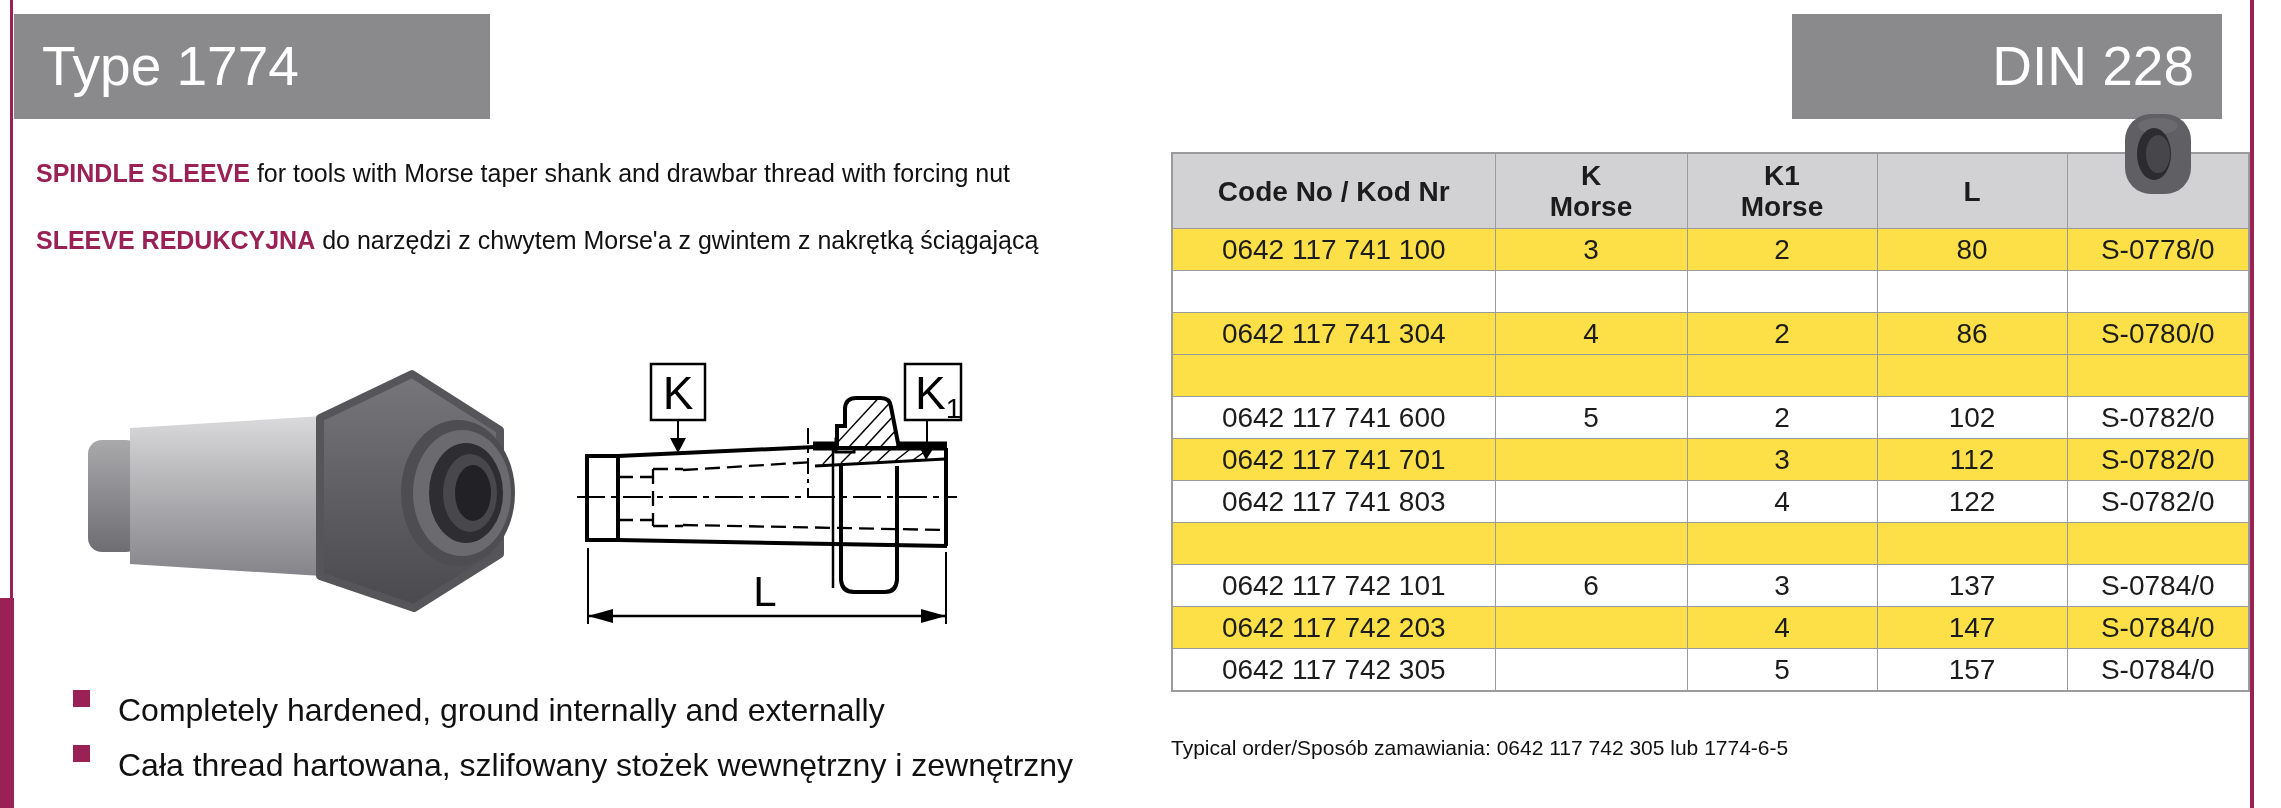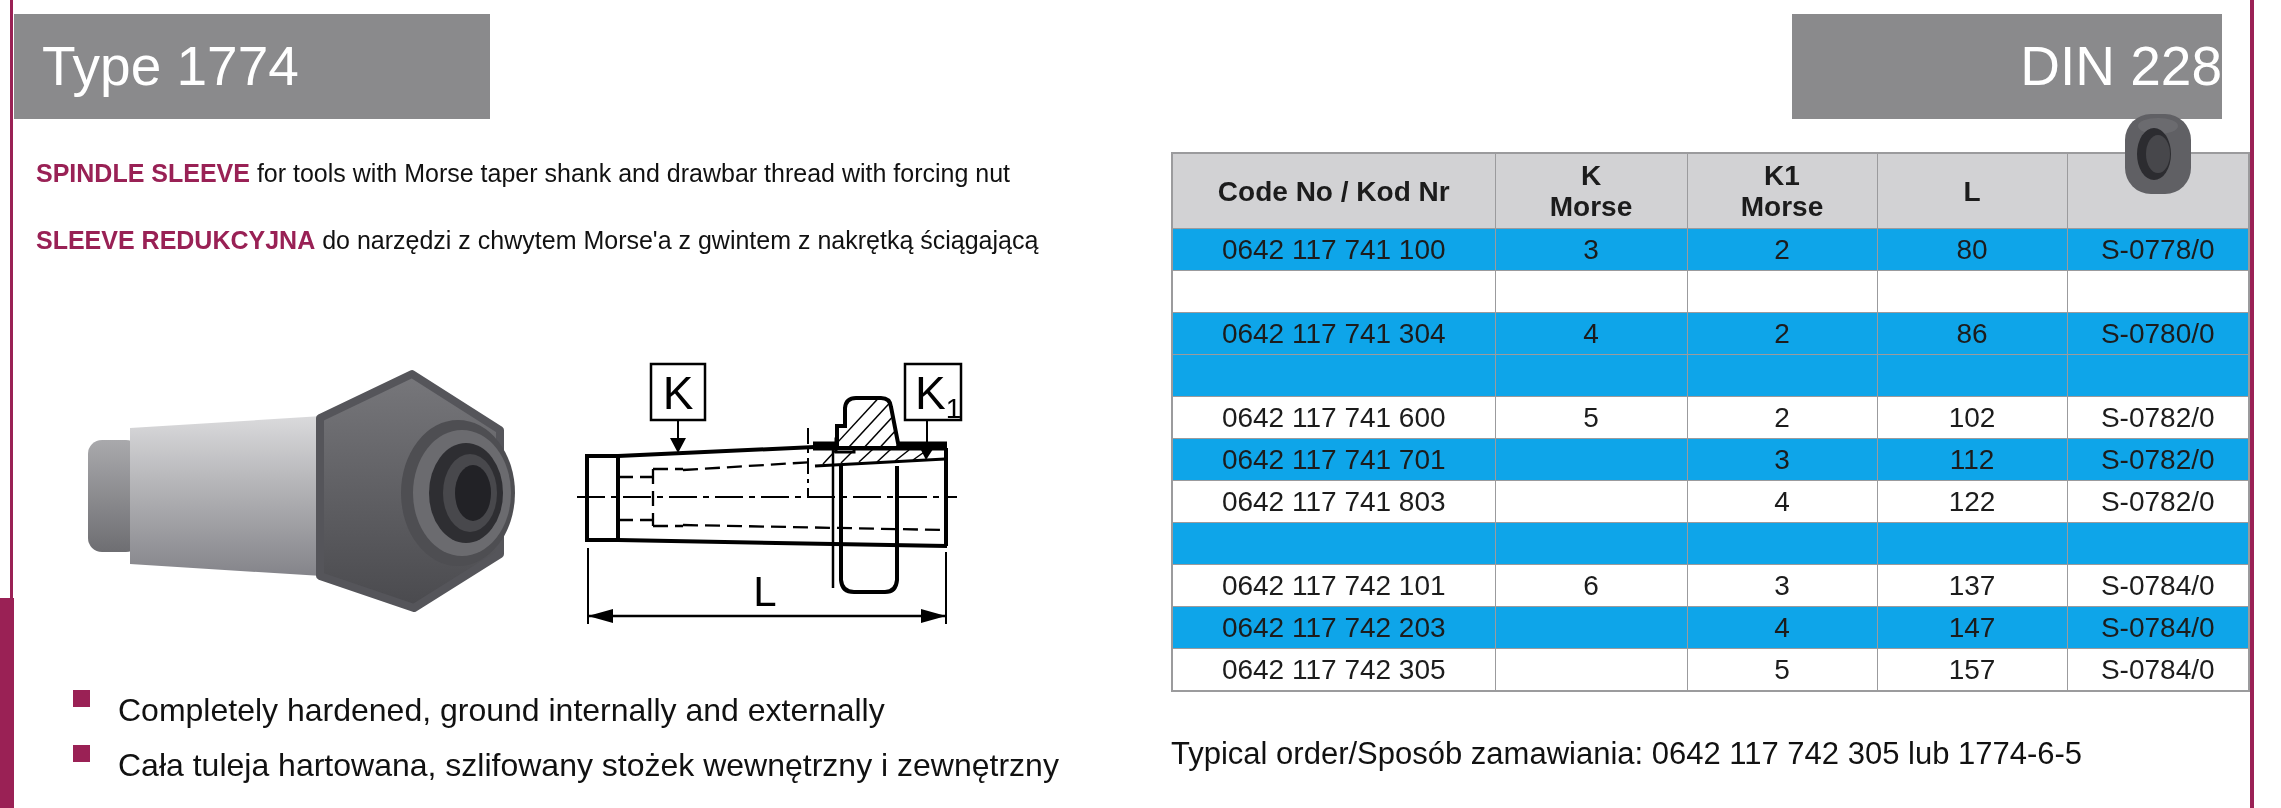--- a/index.html
+++ b/index.html
@@ -11,21 +11,21 @@
   .vline-left{position:absolute;left:10px;top:0;width:3px;height:600px;background:#9a2155;}
   .bar-left{position:absolute;left:0;top:598px;width:14px;height:210px;background:#9a2155;}
   .vline-right{position:absolute;left:2250px;top:0;width:4px;height:808px;background:#9a2155;}
 
   
   .type-box,.din-box{
     position:absolute;top:14px;height:105px;background:#8a8a8c;color:#ffffff;
     font-weight:normal;font-size:55px;line-height:105px;box-sizing:border-box;white-space:nowrap;
   }
   .type-box{left:14px;width:476px;padding-left:28px;}
-  .din-box{left:1792px;width:430px;text-align:right;}
+  .din-box{left:1792px;width:430px;text-align:right;padding-right:28px;}
 
   
   .desc{position:absolute;left:36px;top:154px;width:1015px;font-size:25px;line-height:39px;color:#111;}
   .desc p{margin:0 0 28px 0;}
   .accent{color:#992155;font-weight:bold;}
 
   
   .features{position:absolute;left:73px;top:690px;display:flex;flex-direction:column;gap:15px;}
   .feature{display:flex;align-items:flex-start;font-size:32px;color:#111;line-height:40px;}
   .bullet{width:17px;height:17px;background:#9a2155;margin-right:28px;flex:none;}
@@ -36,26 +36,26 @@
 
   
   table.parts{
     position:absolute;left:1171px;top:152px;width:1077px;
     border-collapse:collapse;table-layout:fixed;font-size:28px;color:#1c1c1c;
     border:2px solid #9b9b9d;
   }
   table.parts th,table.parts td{border:1px solid #9b9b9d;text-align:center;vertical-align:middle;padding:0;}
   table.parts thead th{height:74px;background:#d2d2d4;font-weight:bold;line-height:31px;}
   table.parts tbody td{height:41px;}
-  tr.pink{background:#0ea5e9;}
+  tr.pink{background:#fde047;}
   tr.white{background:#ffffff;}
   .th-icon-cell{position:relative;overflow:visible;}
   .nut-icon{position:absolute;left:50%;top:-50px;transform:translateX(-50%);}
 
-  .typical{position:absolute;left:1171px;top:736px;font-size:31px;color:#111;white-space:nowrap;}
+  .typical{position:absolute;left:1171px;top:736px;font-size:21px;color:#111;white-space:nowrap;}
 </style>
 </head>
 <body>
 
 <div class="page">
 
   <div class="vline-left"></div>
   <div class="bar-left"></div>
   <div class="vline-right"></div>
 
@@ -160,21 +160,21 @@
     </g>
   </svg>
 
   <div class="features">
     <div class="feature">
       <span class="bullet"></span>
       <span>Completely hardened, ground internally and externally</span>
     </div>
     <div class="feature">
       <span class="bullet"></span>
-      <span>Cała tuleja hartowana, szlifowany stożek wewnętrzny i zewnętrzny</span>
+      <span>Cała thread hartowana, szlifowany stożek wewnętrzny i zewnętrzny</span>
     </div>
   </div>
 
   <table class="parts">
     <colgroup>
         <col style="width:323px">
         <col style="width:192px">
         <col style="width:190px">
         <col style="width:190px">
         <col style="width:182px">

